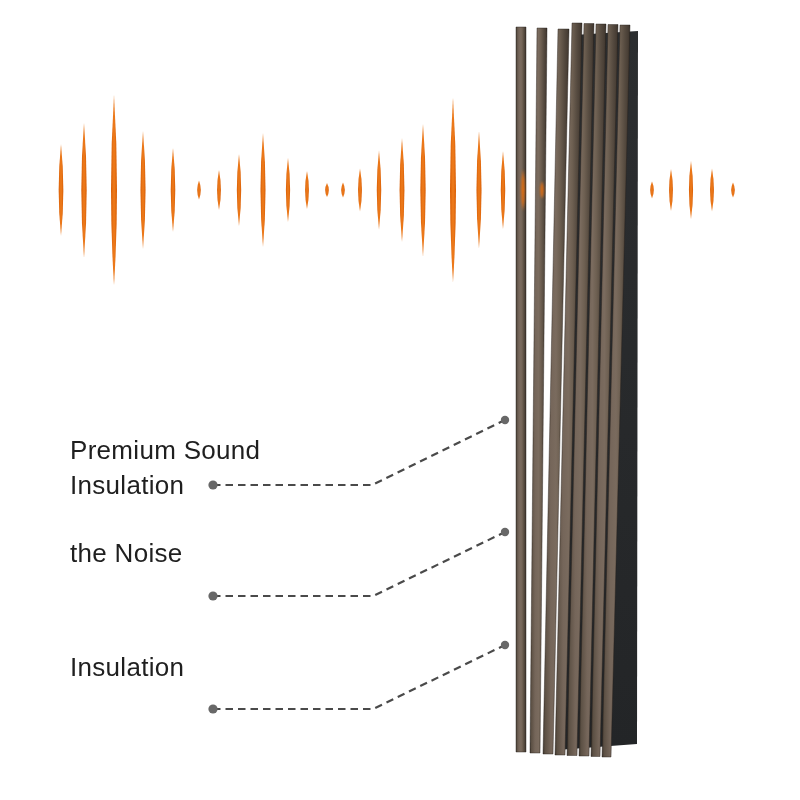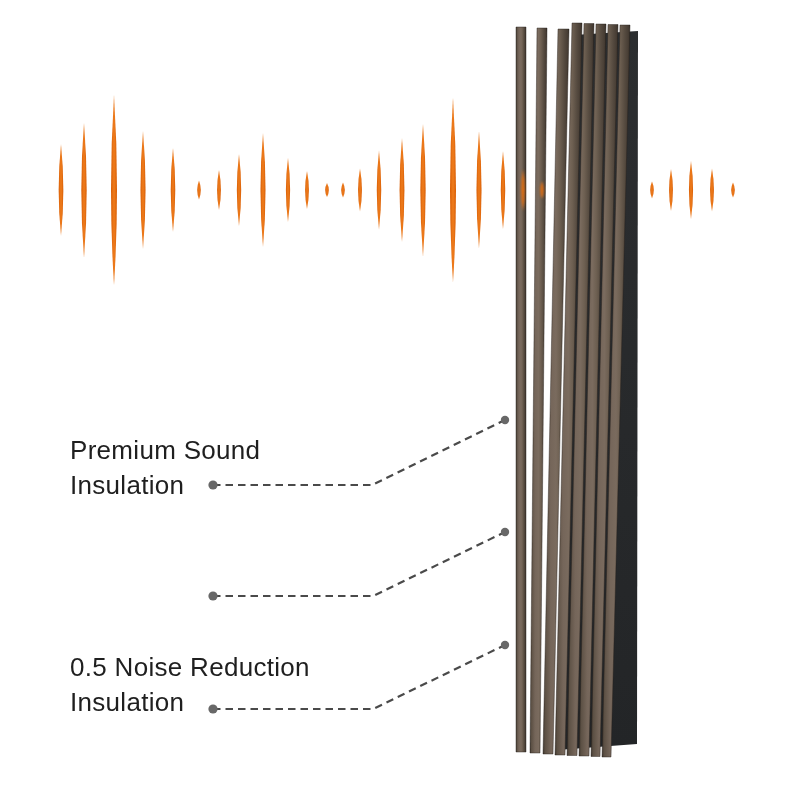--- a/index.html
+++ b/index.html
@@ -98,20 +98,20 @@
         <circle cx="505" cy="645" r="4.2" fill="#686868"></circle>
       </g>
   </svg>
 
   <div class="label" id="label-0" style="left: 70px; top: 433px;">
     <span>Premium Sound</span>
     <span>Insulation</span>
   </div>
 
   <div class="label" id="label-1" style="left: 70px; top: 536px;">
+    <span>the Noise</span>
   </div>
 
   <div class="label" id="label-2" style="left: 70px; top: 650px;">
-    <span>0.5 Noise Reduction</span>
     <span>Insulation</span>
   </div>
 
 </div>
 
 </body></html>

